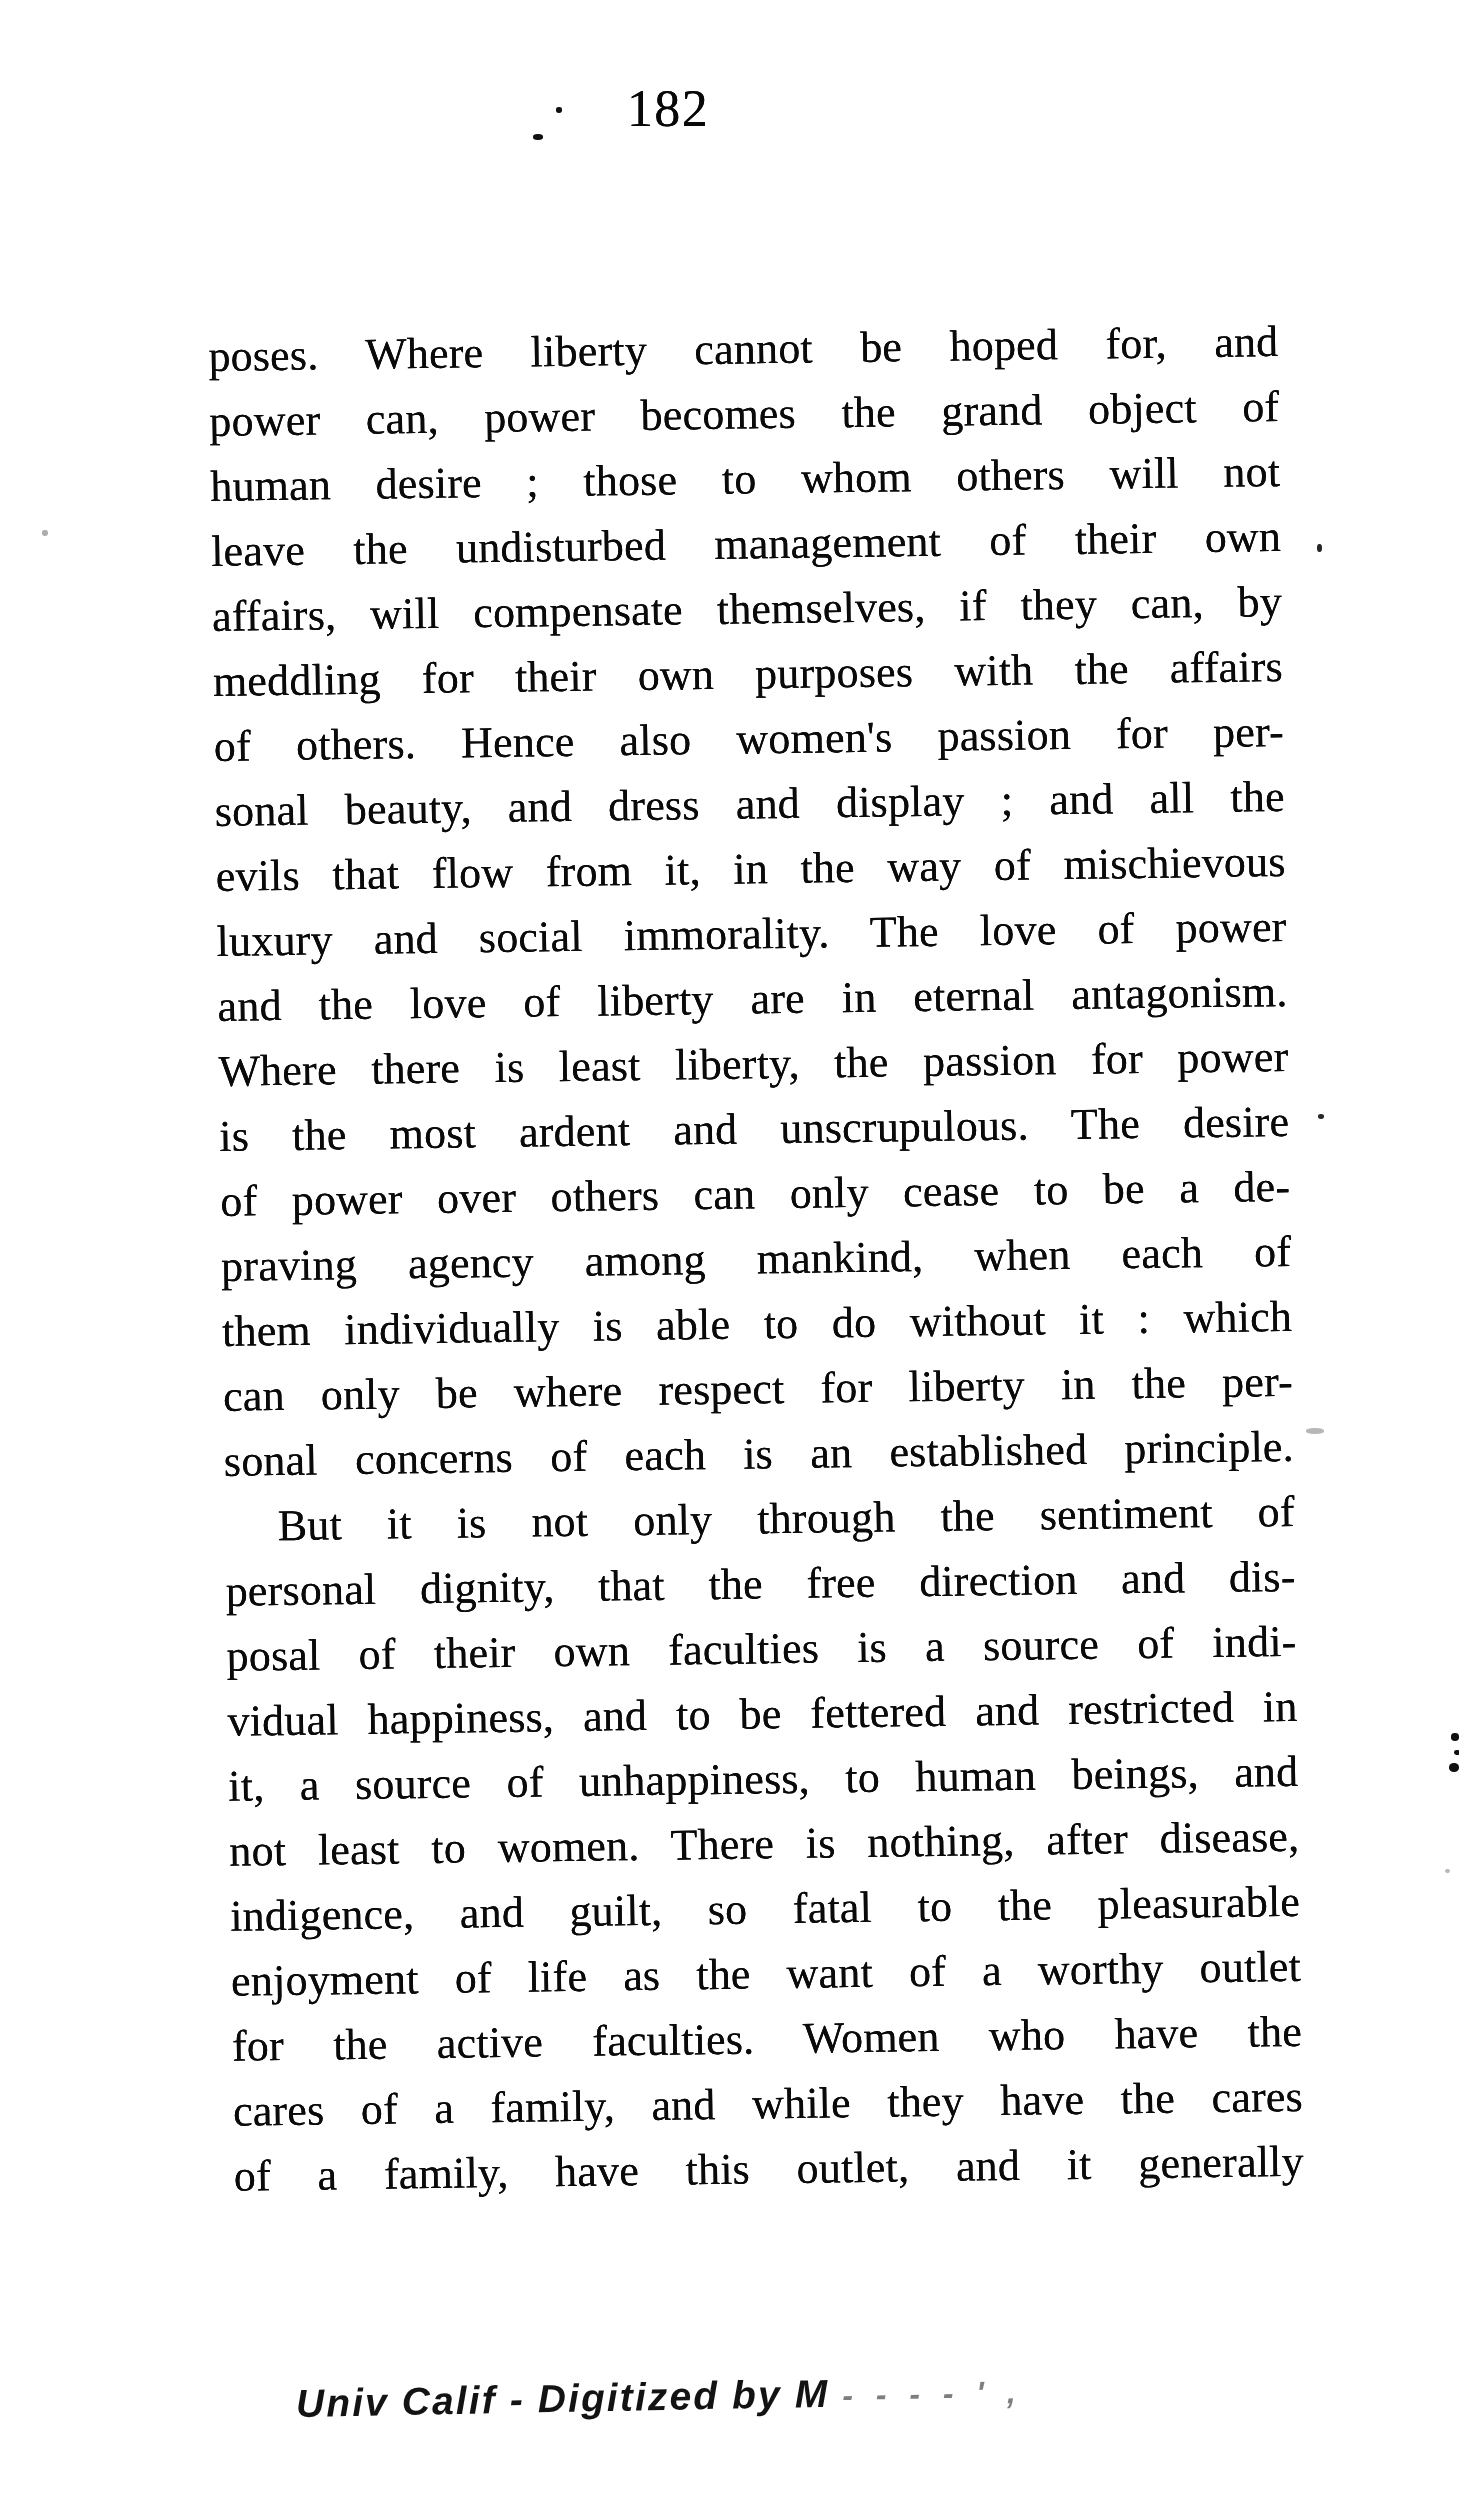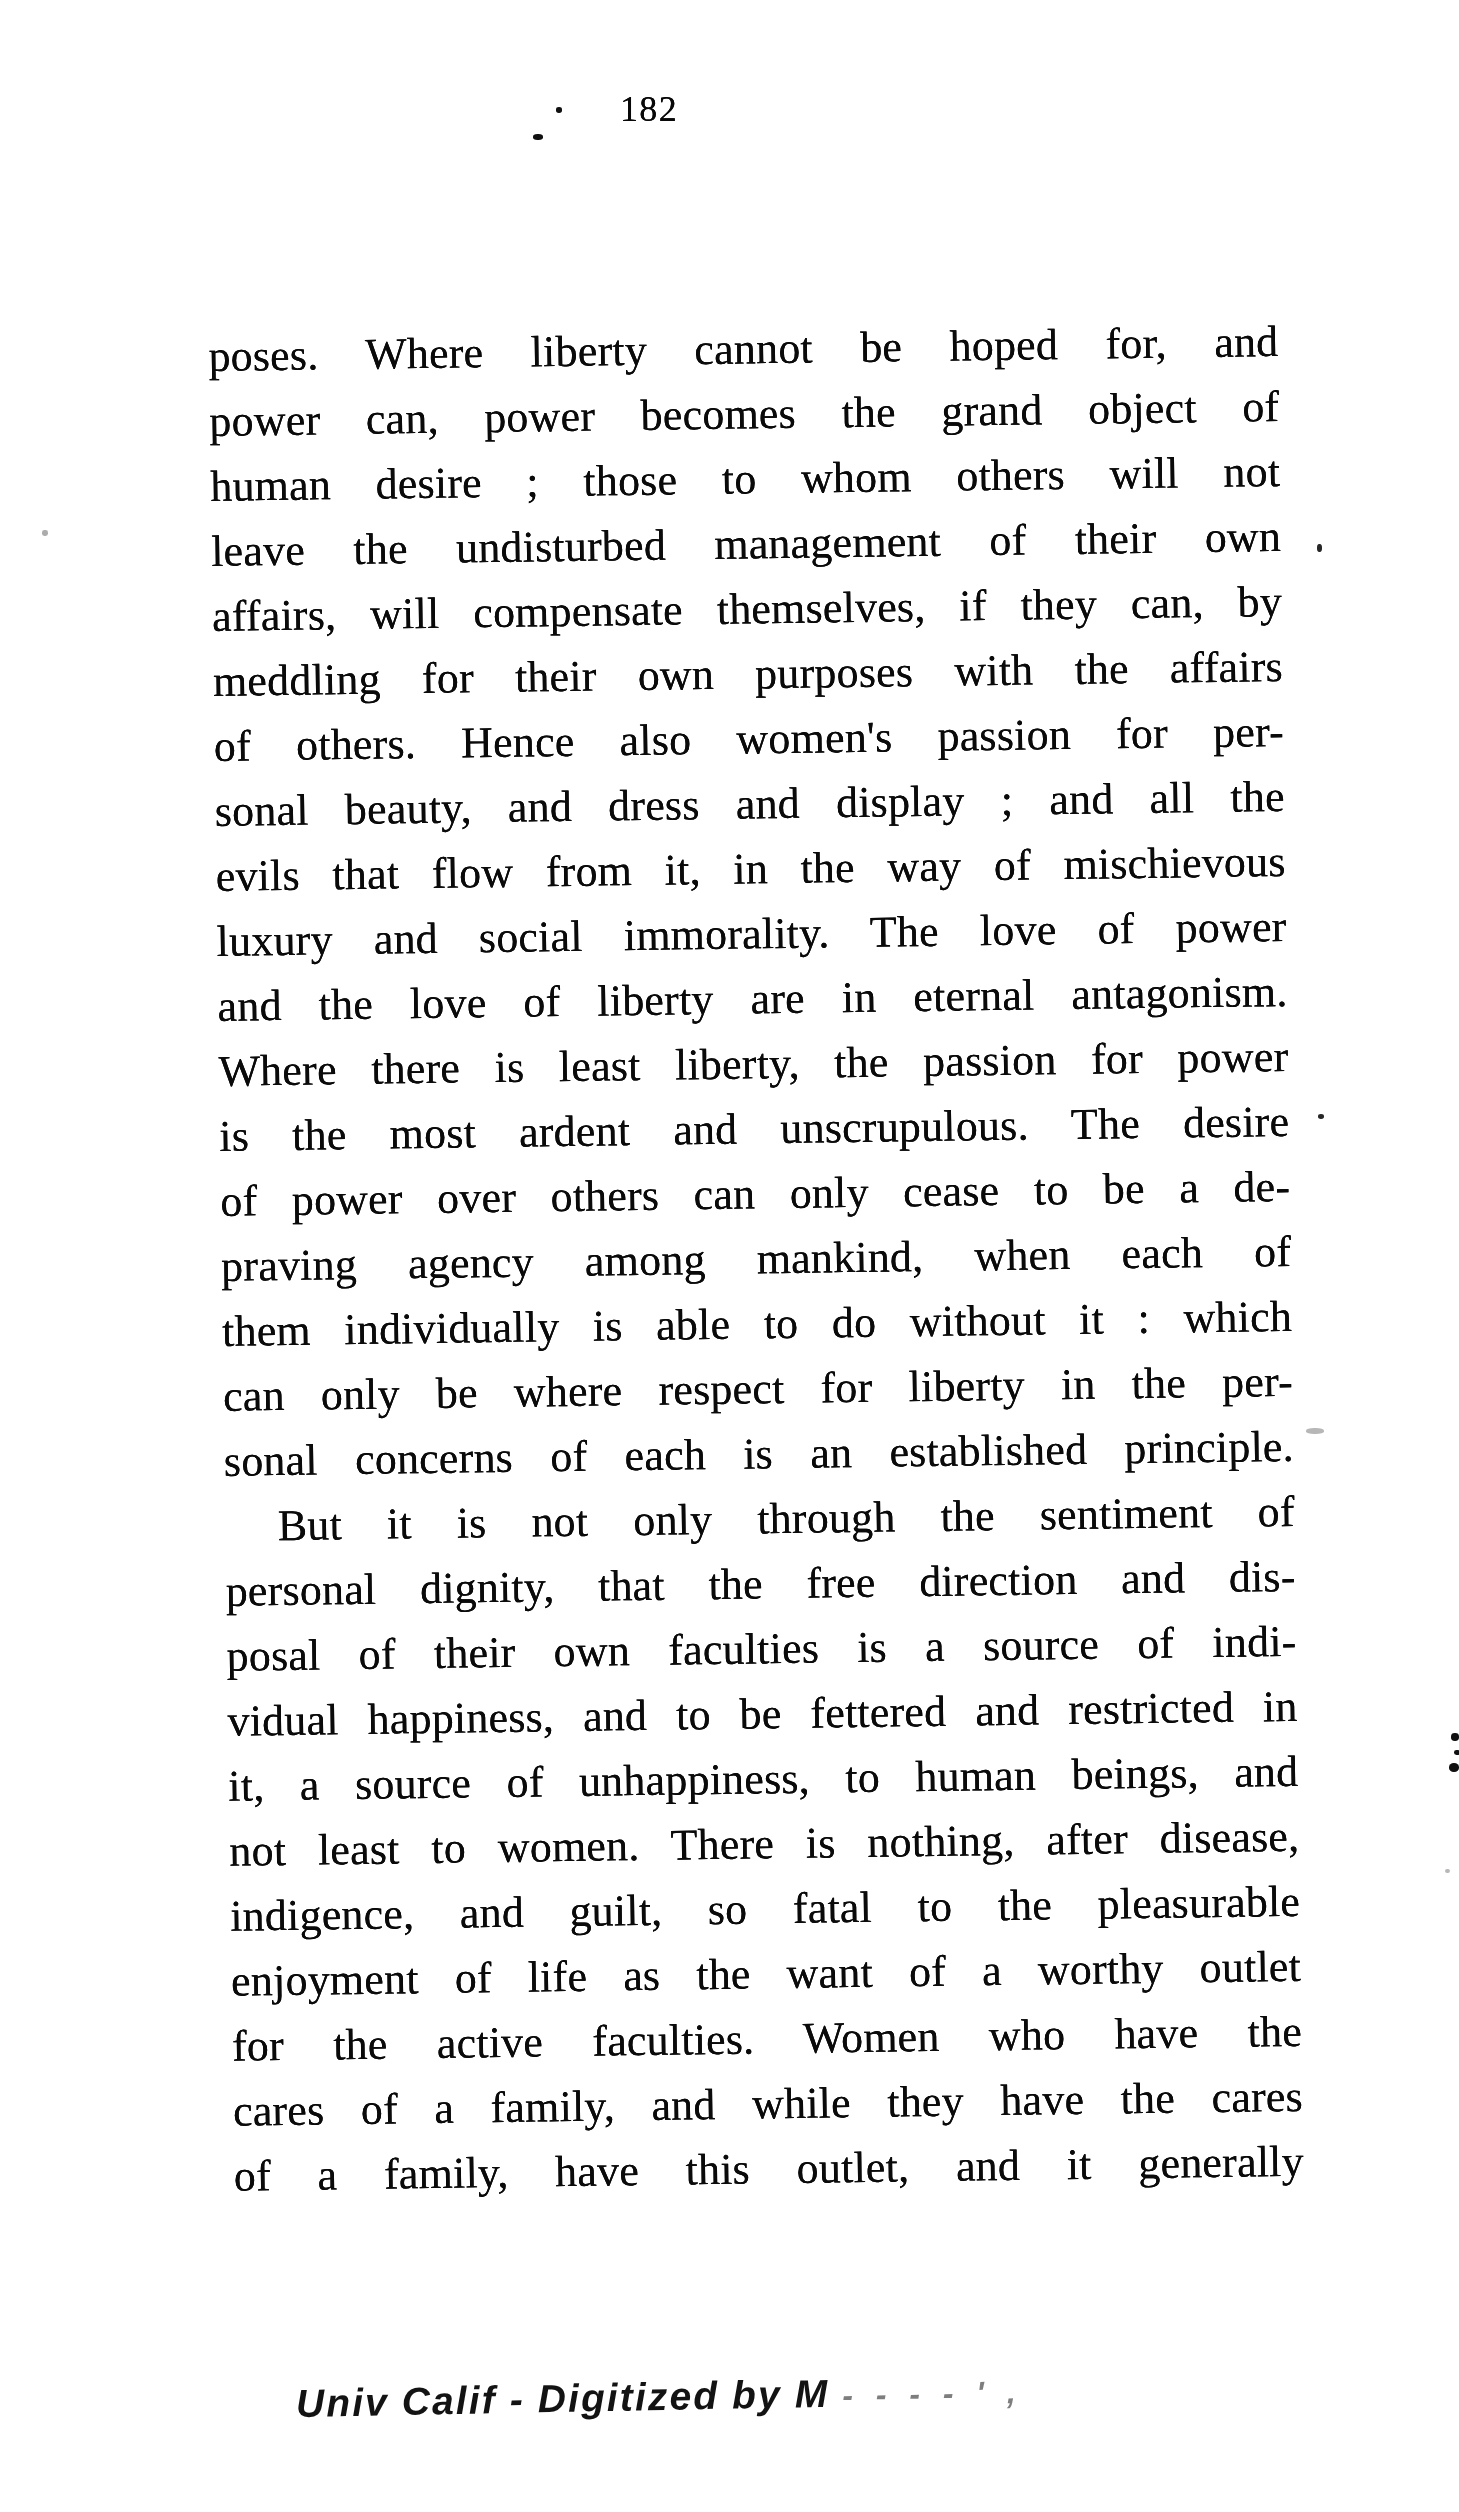--- a/index.html
+++ b/index.html
@@ -14,24 +14,24 @@
     background: #ffffff;
     overflow: hidden;
     font-family: "Liberation Serif", serif;
     color: #0a0a0a;
   }
 
   
   .page-number {
     position: absolute;
     top: 87px;
-    left: 580px;
+    left: 599px;
     width: 138px;
     text-align: center;
-    font-size: 36px;
+    font-size: 52px;
     line-height: 44px;
     letter-spacing: 1.4px;
     color: #080808;
     text-shadow: 0 0 0.4px #000;
   }
 
   
   .text-block {
     position: absolute;
     top: 324px;

